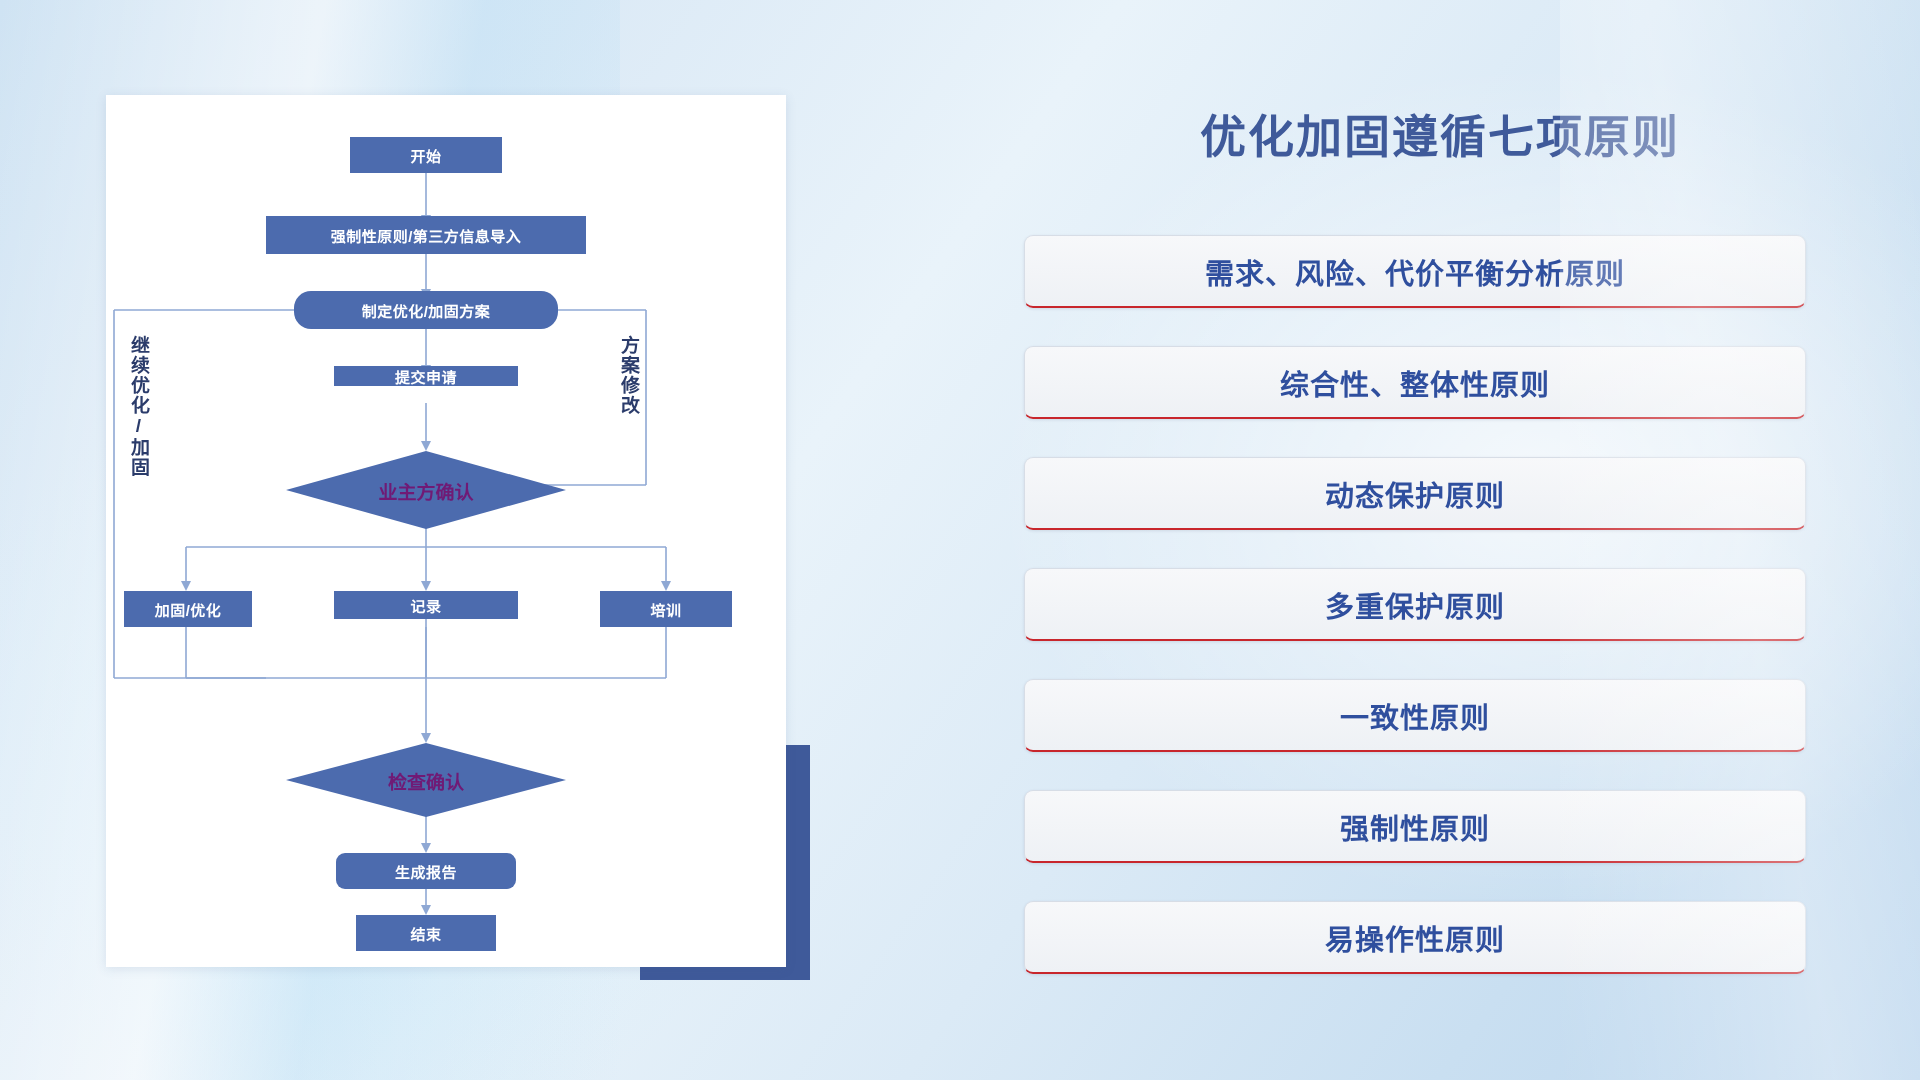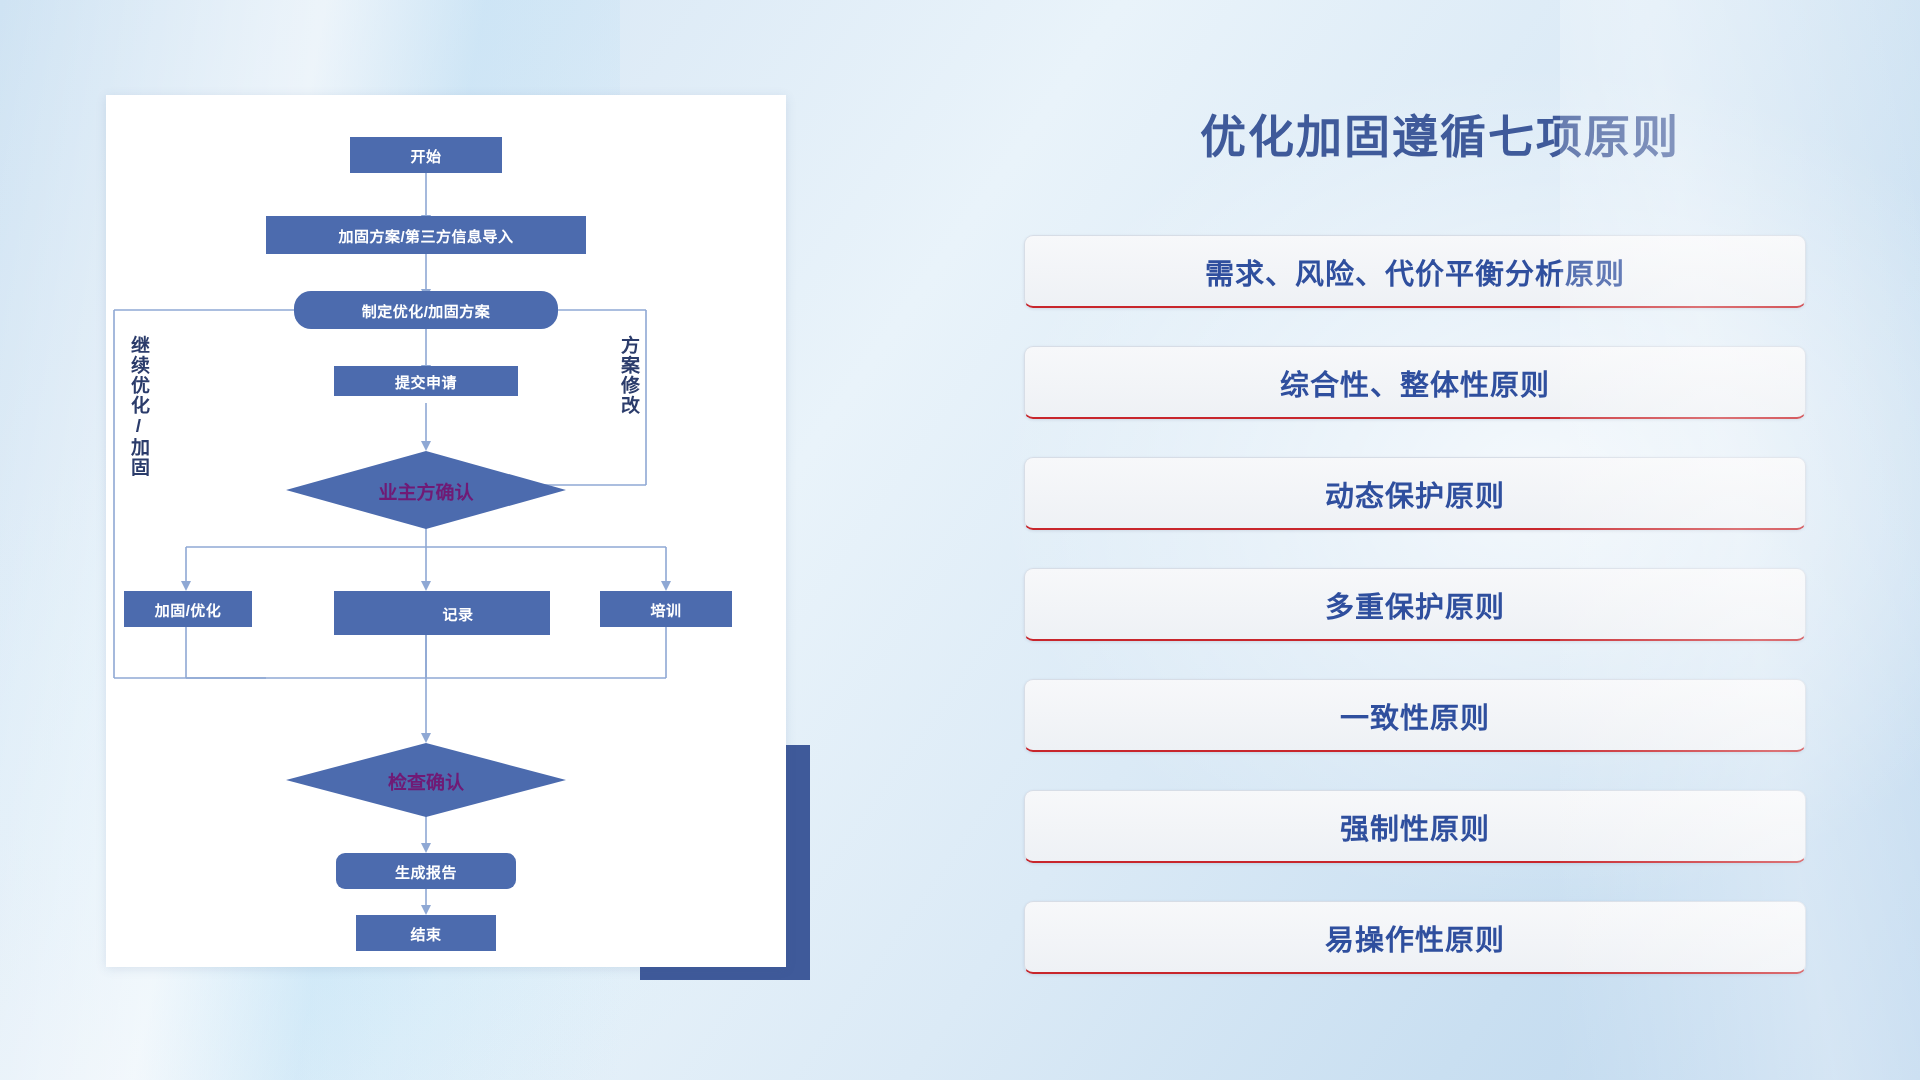--- a/index.html
+++ b/index.html
@@ -184,36 +184,36 @@
           <line x1="320" y1="718" x2="320" y2="750"></line>
           <polygon points="320,758 315,748 325,748" fill="#8fa8d4" stroke="none"></polygon>
 
           <line x1="320" y1="786" x2="320" y2="812"></line>
           <polygon points="320,820 315,810 325,810" fill="#8fa8d4" stroke="none"></polygon>
         </g>
       </svg>
 
       <div class="node" style="left:244px; top:42px; width:152px; height:36px;">开始</div>
 
-      <div class="node" style="left:160px; top:121px; width:320px; height:38px;">加固方案/第三方信息导入</div>
+      <div class="node" style="left:160px; top:121px; width:320px; height:38px;">强制性原则/第三方信息导入</div>
 
       <div class="node" style="left:188px; top:196px; width:264px; height:38px;border-radius:17px;">制定优化/加固方案</div>
 
-      <div class="node" style="left:228px; top:271px; width:184px; height:30px;">提交申请</div>
+      <div class="node" style="left:228px; top:271px; width:184px; height:20px;">提交申请</div>
 
       <div class="diamond-wrap" style="left:180px; top:356px; width:280px; height:78px;">
         <svg width="280" height="78" viewBox="0 0 280 78">
           <polygon points="140,0 280,39 140,78 0,39" fill="#4c6bae"></polygon>
         </svg>
         <div class="diamond-label">业主方确认</div>
       </div>
 
       <div class="node" style="left:18px; top:496px; width:128px; height:36px;">加固/优化</div>
 
-      <div class="node" style="left:228px; top:496px; width:184px; height:44px;padding-left:32px;">记录</div>
+      <div class="node" style="left:228px; top:496px; width:184px; height:28px;">记录</div>
 
       <div class="node" style="left:494px; top:496px; width:132px; height:36px;">培训</div>
 
       <div class="diamond-wrap" style="left:180px; top:648px; width:280px; height:74px;">
         <svg width="280" height="74" viewBox="0 0 280 74">
           <polygon points="140,0 280,37 140,74 0,37" fill="#4c6bae"></polygon>
         </svg>
         <div class="diamond-label">检查确认</div>
       </div>
 

